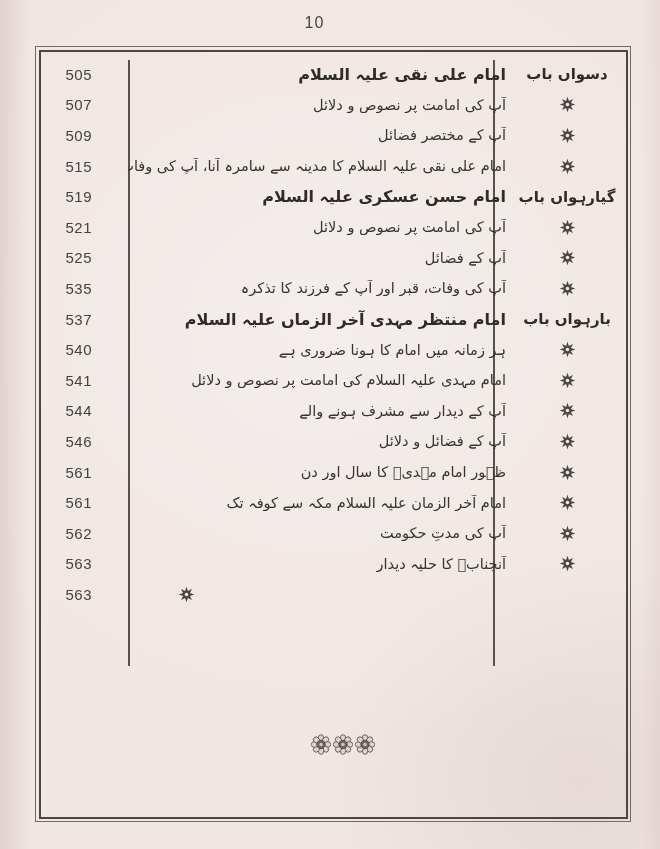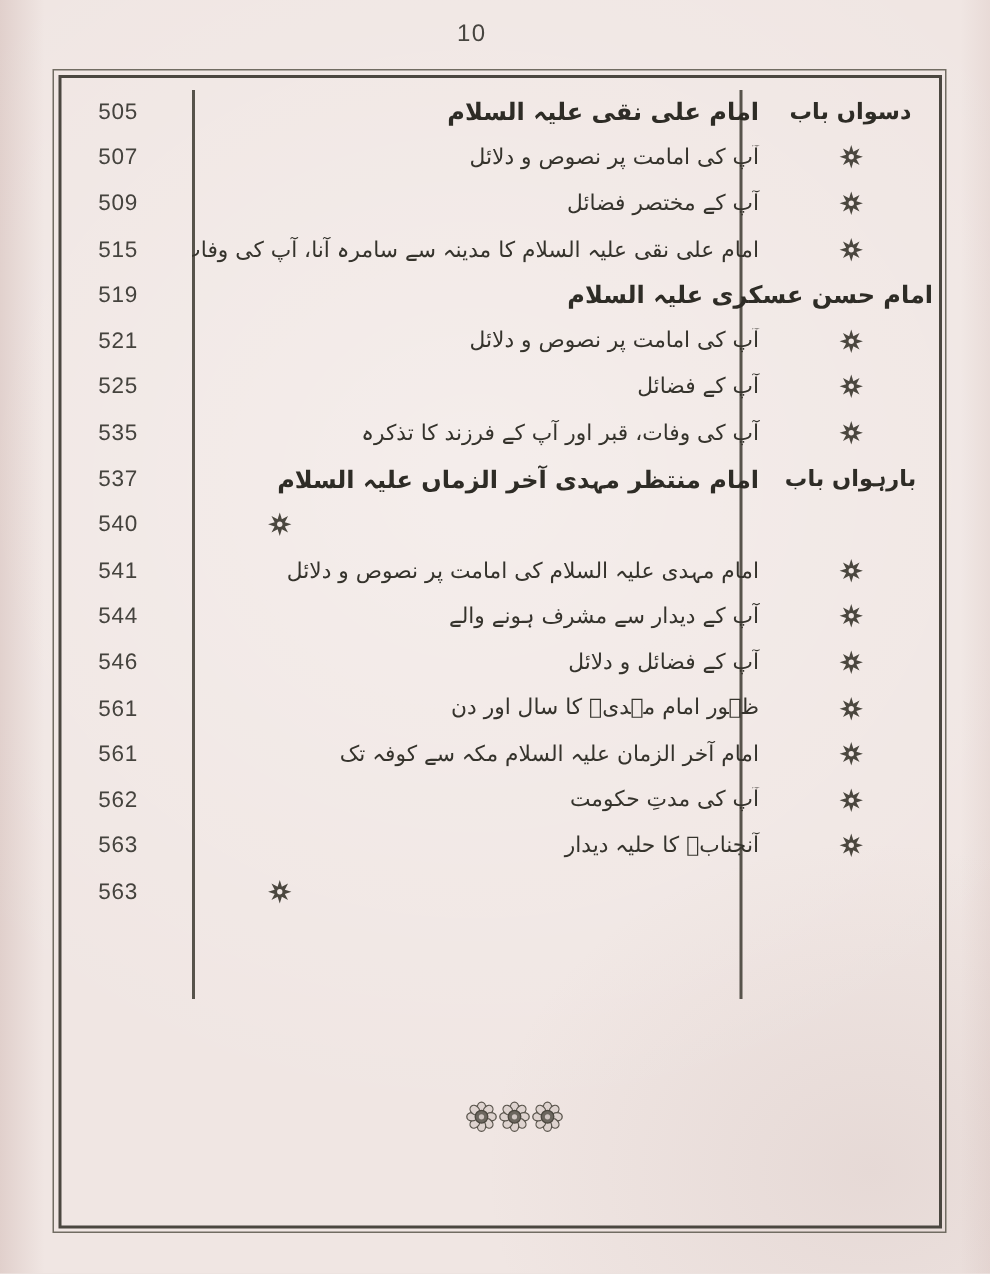--- a/index.html
+++ b/index.html
@@ -140,20 +140,23 @@
         <div class="cell mark">
             <svg class="star">
               <use href="#star8"></use>
             </svg>
           </div>
       </div>
 
       <div class="row chapter">
         <div class="cell page">519</div>
         <div class="cell title">امام حسن عسکری علیہ السلام</div>
+        <div class="cell mark">
+            <span class="chapter-label">گیارہواں باب</span>
+          </div>
       </div>
 
       <div class="row entry">
         <div class="cell page">521</div>
         <div class="cell title">آپ کی امامت پر نصوص و دلائل</div>
         <div class="cell mark">
             <svg class="star">
               <use href="#star8"></use>
             </svg>
           </div>
@@ -182,20 +185,21 @@
       <div class="row chapter">
         <div class="cell page">537</div>
         <div class="cell title">امام منتظر مہدی آخر الزماں علیہ السلام</div>
         <div class="cell mark">
             <span class="chapter-label">بارہواں باب</span>
           </div>
       </div>
 
       <div class="row entry">
         <div class="cell page">540</div>
+        <div class="cell title">ہر زمانہ میں امام کا ہونا ضروری ہے</div>
         <div class="cell mark">
             <svg class="star">
               <use href="#star8"></use>
             </svg>
           </div>
       </div>
 
       <div class="row entry">
         <div class="cell page">541</div>
         <div class="cell title">امام مہدی علیہ السلام کی امامت پر نصوص و دلائل</div>

